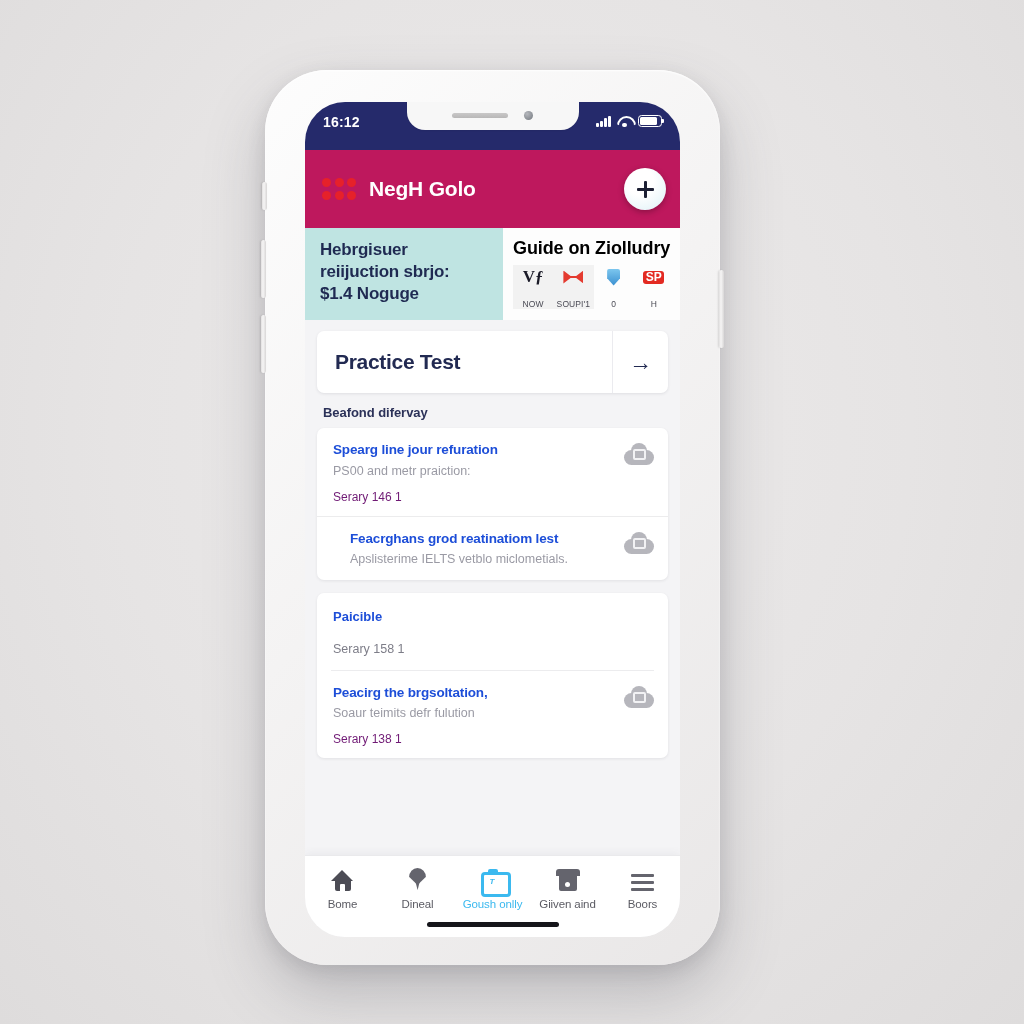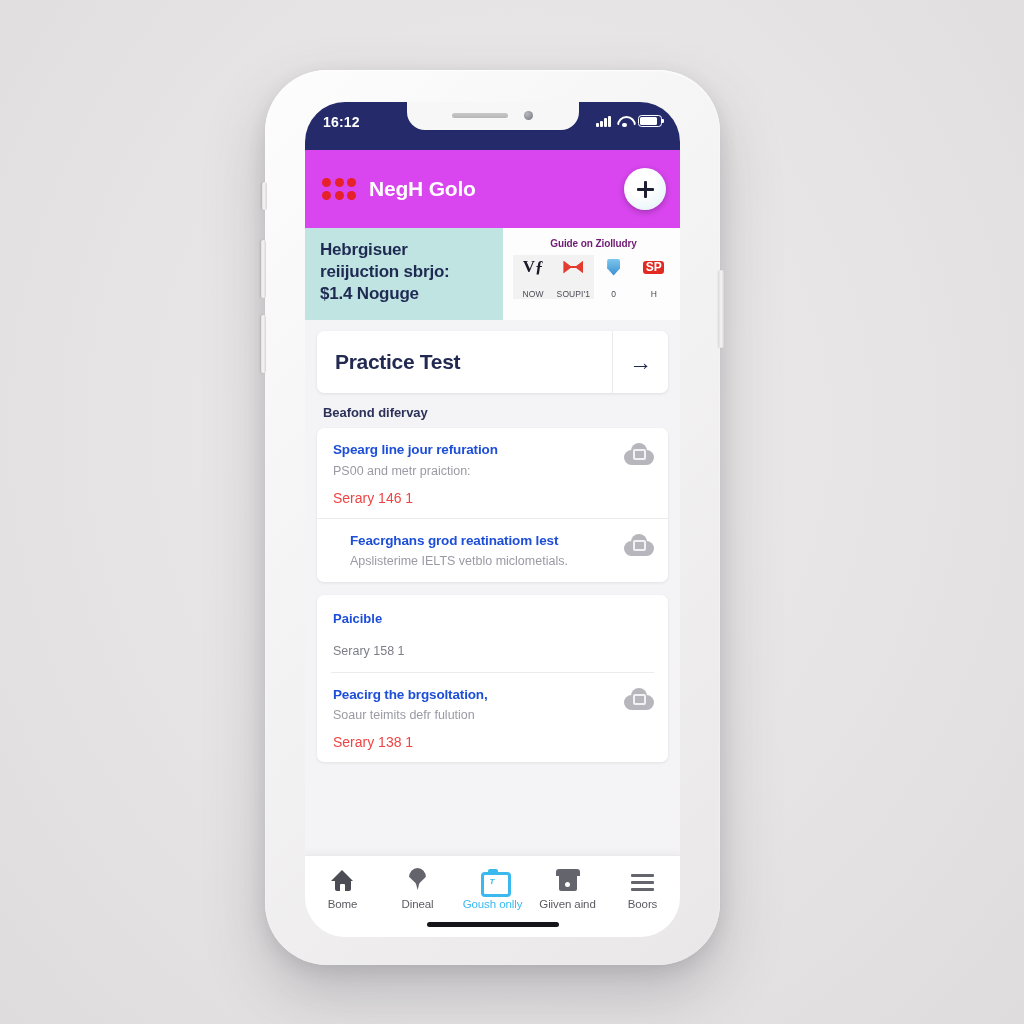--- a/index.html
+++ b/index.html
@@ -134,21 +134,21 @@
     border-radius: 3px;
   }
   .notch .camera {
     width: 9px; height: 9px;
     background: radial-gradient(circle at 35% 32%, #b6b8bd, #8e9298 60%, #6e7278);
     border-radius: 50%;
   }
 
   
   .app-header {
-    background: #d946ef;
+    background: #be185d;
     height: 78px;
     display: flex;
     align-items: center;
     padding: 0 14px 0 17px;
     justify-content: space-between;
   }
   .brand { display: flex; align-items: center; gap: 13px; }
   .dot-logo {
     display: grid;
     grid-template-columns: repeat(3, 9px);
@@ -203,26 +203,25 @@
     font-weight: bold;
     line-height: 1.29;
     letter-spacing: -0.2px;
   }
   .promo-right {
     flex: 1;
     background: #fdfdfd;
     padding: 10px 6px 0 10px;
   }
   .promo-right .guide-title {
-    font-size: 10px;
-    font-weight: bold;
-    color: #701a75;
+    font-size: 18px;
+    font-weight: bold;
+    color: #000000;
     margin-bottom: 6px;
     letter-spacing: -0.1px;
-    text-align: center;
   }
   .quick-row { display: flex; }
   .quick-item {
     flex: 1;
     display: flex;
     flex-direction: column;
     align-items: center;
     gap: 12px;
     padding: 2px 0 0 0;
     cursor: pointer;
@@ -310,22 +309,22 @@
     line-height: 1.3;
     letter-spacing: -0.15px;
   }
   .row-sub {
     font-size: 12.5px;
     color: #9a9aa4;
     margin-top: 4px;
     line-height: 1.3;
   }
   .row-meta {
-    font-size: 14px;
-    color: #ef4444;
+    font-size: 12px;
+    color: #701a75;
     margin-top: 11px;
   }
   .cloud-ic {
     width: 30px; height: 22px;
     position: relative;
     flex: 0 0 auto;
     margin-top: 2px;
   }
   .cloud-ic::before {
     content: "";

